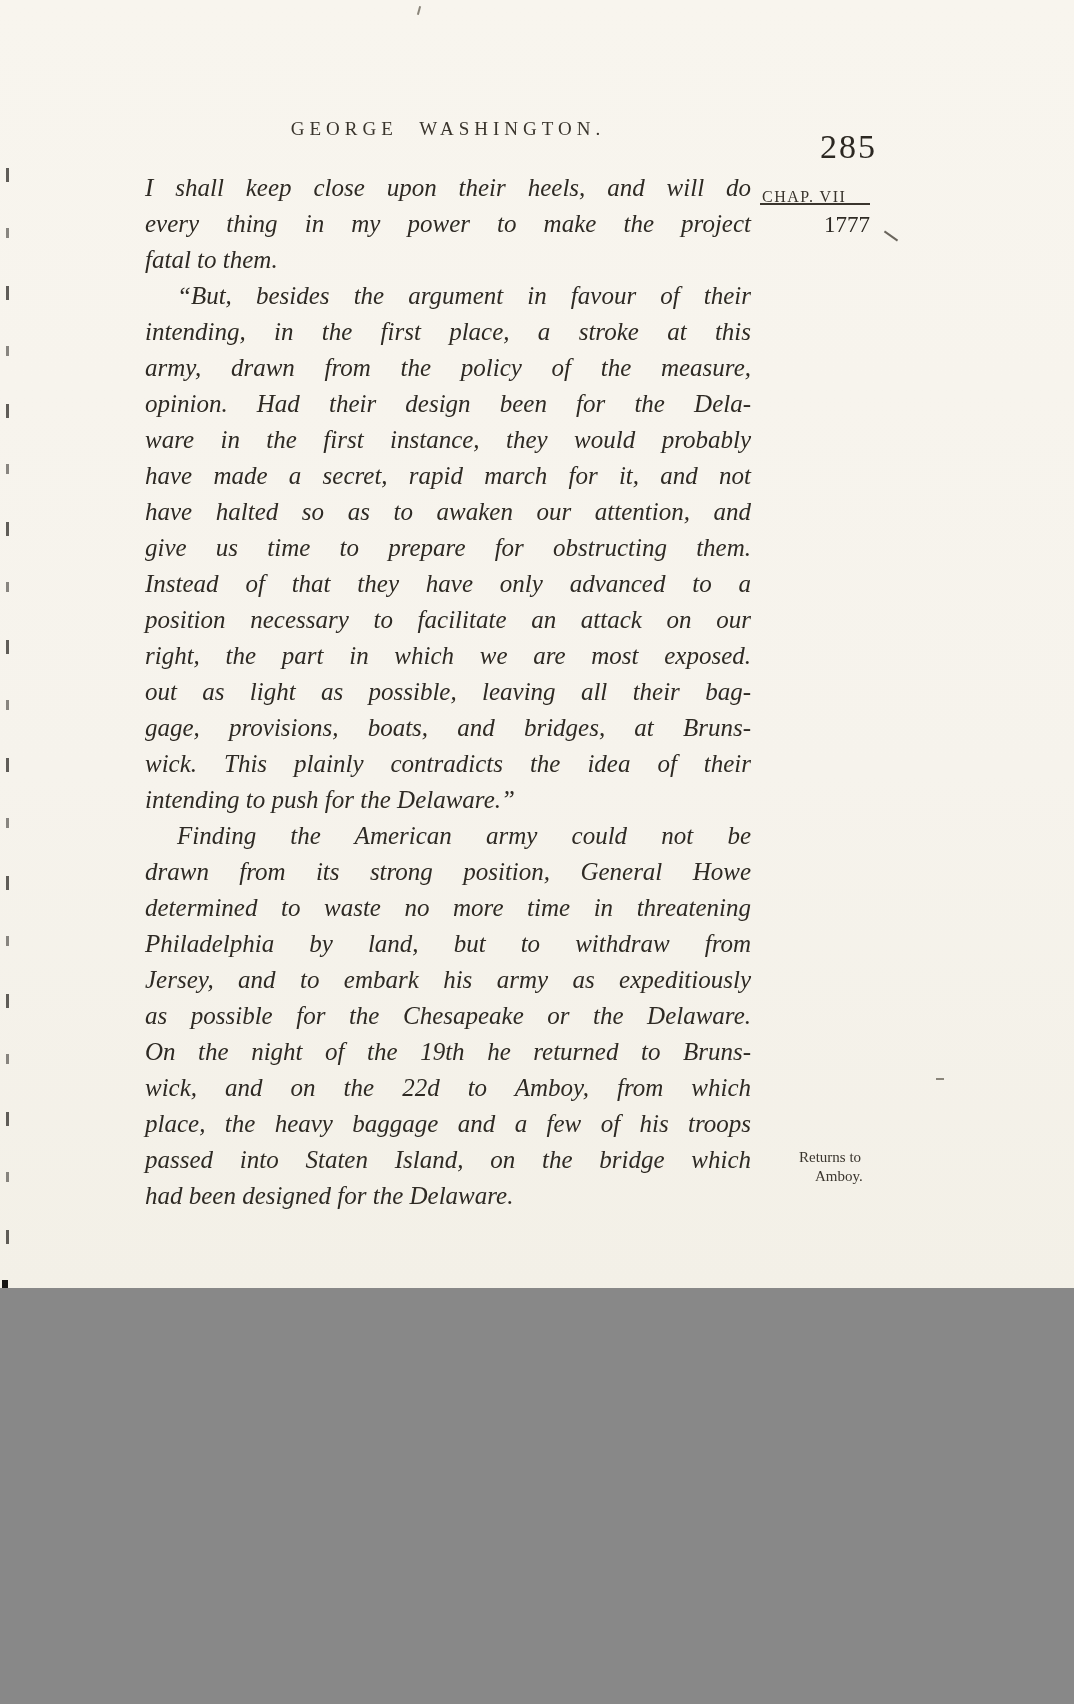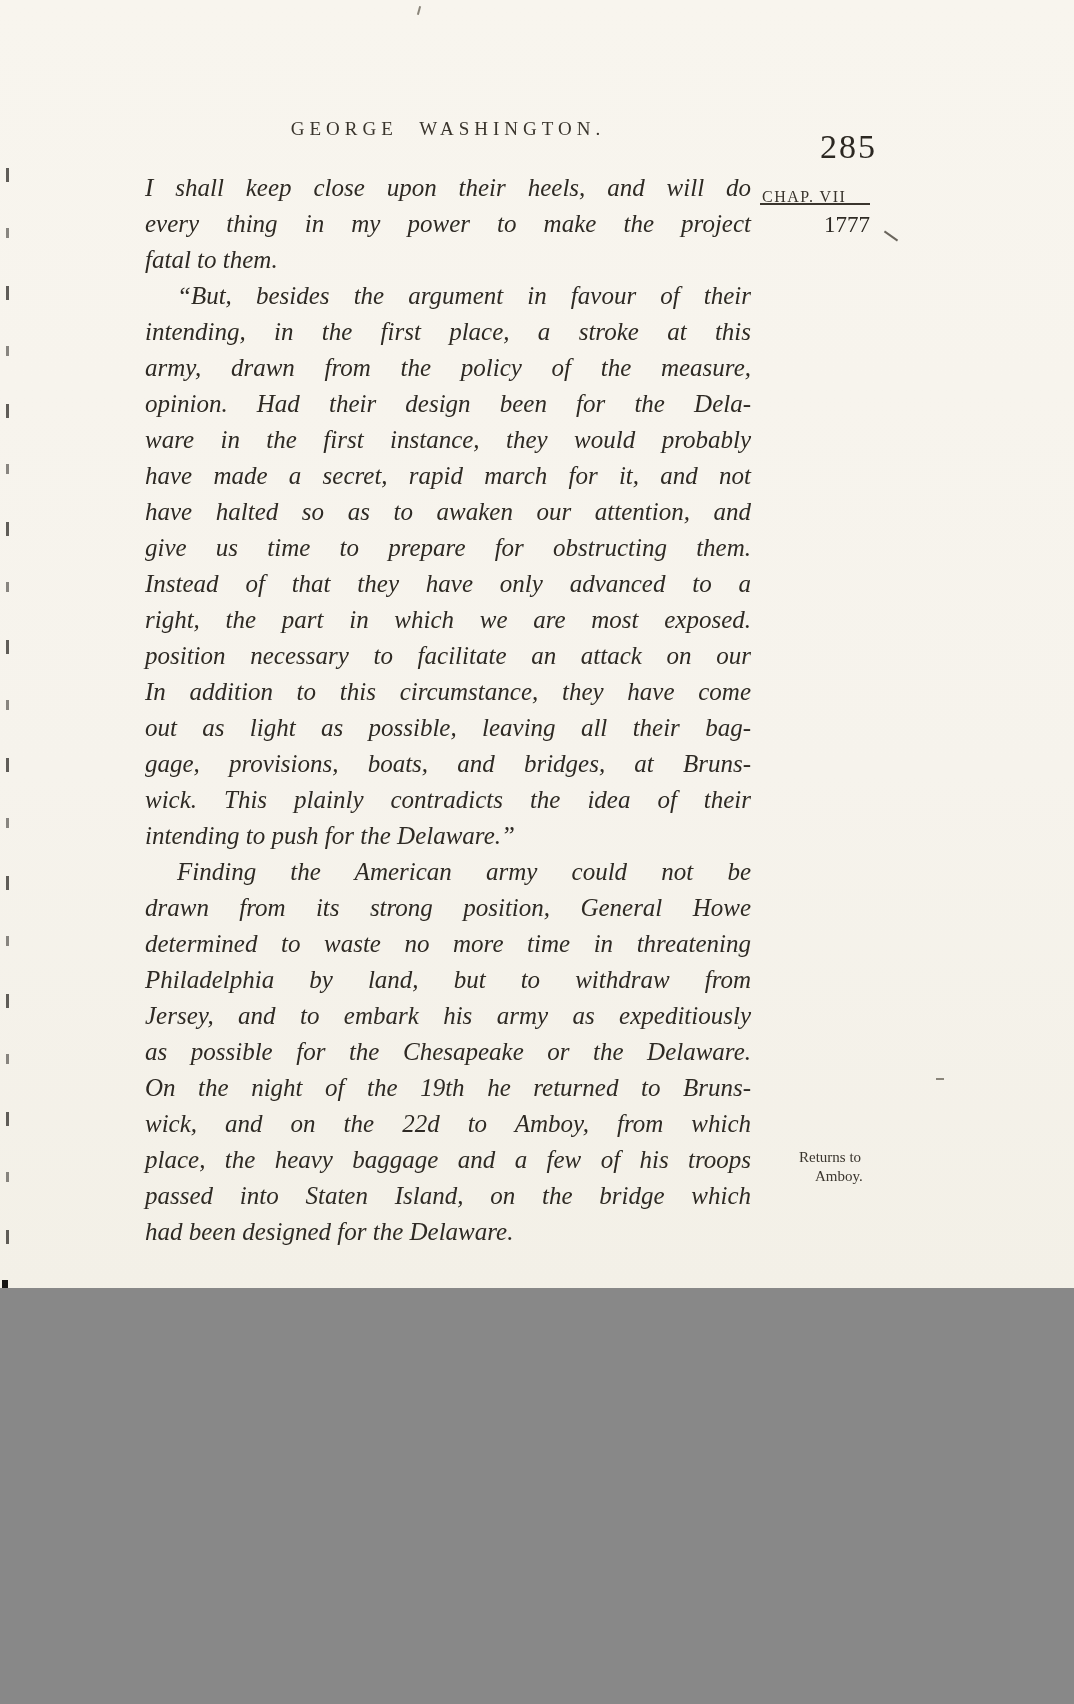--- a/index.html
+++ b/index.html
@@ -169,23 +169,22 @@
       <div class="para indent">
         <div class="line first">“But, besides the argument in favour of their</div>
         <div class="line">intending, in the first place, a stroke at this</div>
         <div class="line">army, drawn from the policy of the measure,</div>
         <div class="line">opinion.  Had their design been for the Dela-</div>
         <div class="line">ware in the first instance, they would probably</div>
         <div class="line">have made a secret, rapid march for it, and not</div>
         <div class="line">have halted so as to awaken our attention, and</div>
         <div class="line">give us time to prepare for obstructing them.</div>
         <div class="line">Instead of that they have only advanced to a</div>
+        <div class="line">position necessary to facilitate an attack on our</div>
         <div class="line">right, the part in which we are most exposed.</div>
-        <div class="line">position necessary to facilitate an attack on our</div>
-        <div class="line">In addition to this circumstance, they have come</div>
         <div class="line">out as light as possible, leaving all their bag-</div>
         <div class="line">gage, provisions, boats, and bridges, at Bruns-</div>
         <div class="line">wick.  This plainly contradicts the idea of their</div>
         <div class="line last">intending to push for the Delaware.”</div>
       </div>
       <div class="para indent">
         <div class="line first">Finding the American army could not be</div>
         <div class="line">drawn from its strong position, General Howe</div>
         <div class="line">determined to waste no more time in threatening</div>
         <div class="line">Philadelphia by land, but to withdraw from</div>

